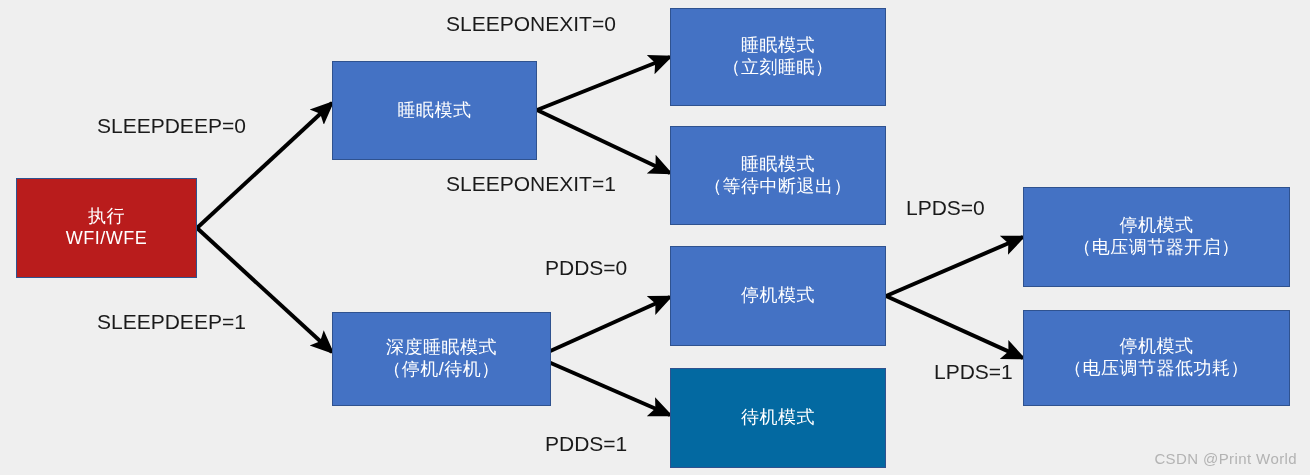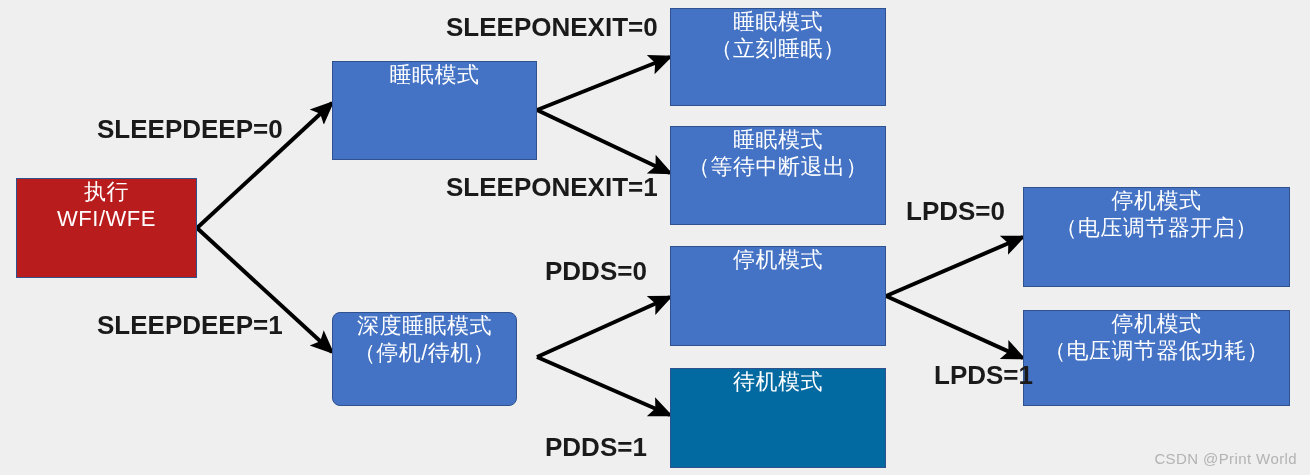--- a/index.html
+++ b/index.html
@@ -25,36 +25,35 @@
   }
   .node {
     position: absolute;
     box-sizing: border-box;
     background: #4472c4;
     border: 1px solid #2f528f;
     color: #ffffff;
     display: flex;
     flex-direction: column;
     align-items: center;
-    justify-content: flex-start;
+    justify-content: center;
     text-align: center;
     line-height: 1.22;
-    font-size: 22px;
+    font-size: 18px;
     letter-spacing: 0.5px;
   }
   .node .line2 {
     display: block;
   }
   .edge-label {
     position: absolute;
     color: #1a1a1a;
-    font-size: 26px;
+    font-size: 21px;
     white-space: nowrap;
     letter-spacing: 0px;
-    font-weight: bold;
   }
   .watermark {
     position: absolute;
     right: 13px;
     bottom: 8px;
     color: #b3b3b3;
     font-size: 15px;
     letter-spacing: 0.4px;
   }
 </style>
@@ -94,21 +93,21 @@
   <div class="node" style="left: 670px; top: 8px; width: 216px; height: 98px; background: rgb(68, 114, 196); border-color: rgb(47, 82, 143); color: rgb(255, 255, 255);">
     <span class="line1">睡眠模式</span>
     <span class="line2">（立刻睡眠）</span>
   </div>
 
   <div class="node" style="left: 670px; top: 126px; width: 216px; height: 99px; background: rgb(68, 114, 196); border-color: rgb(47, 82, 143); color: rgb(255, 255, 255);">
     <span class="line1">睡眠模式</span>
     <span class="line2">（等待中断退出）</span>
   </div>
 
-  <div class="node" style="left: 332px; top: 312px; width: 185px; height: 94px; background: rgb(68, 114, 196); border-color: rgb(47, 82, 143); color: rgb(255, 255, 255); border-radius: 8px;">
+  <div class="node" style="left: 332px; top: 312px; width: 219px; height: 94px; background: rgb(68, 114, 196); border-color: rgb(47, 82, 143); color: rgb(255, 255, 255);">
     <span class="line1">深度睡眠模式</span>
     <span class="line2">（停机/待机）</span>
   </div>
 
   <div class="node" style="left: 670px; top: 246px; width: 216px; height: 100px; background: rgb(68, 114, 196); border-color: rgb(47, 82, 143); color: rgb(255, 255, 255);">
     <span class="line1">停机模式</span>
 
   </div>
 
   <div class="node" style="left: 670px; top: 368px; width: 216px; height: 100px; background: #0369a1; border-color: rgb(47, 82, 143); color: rgb(255, 255, 255);">

